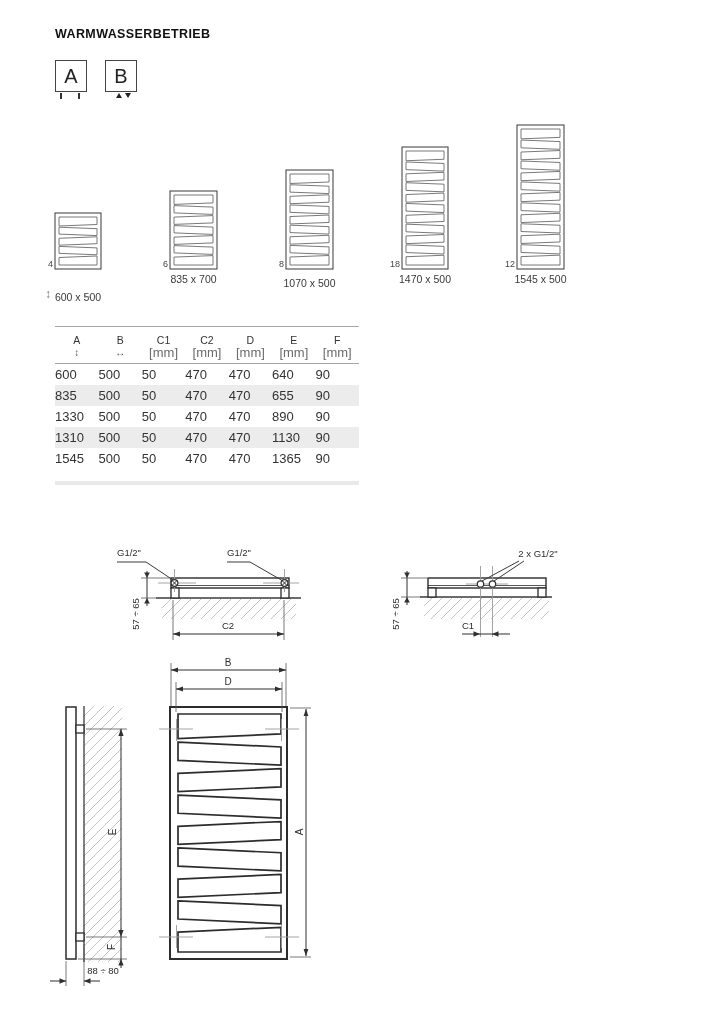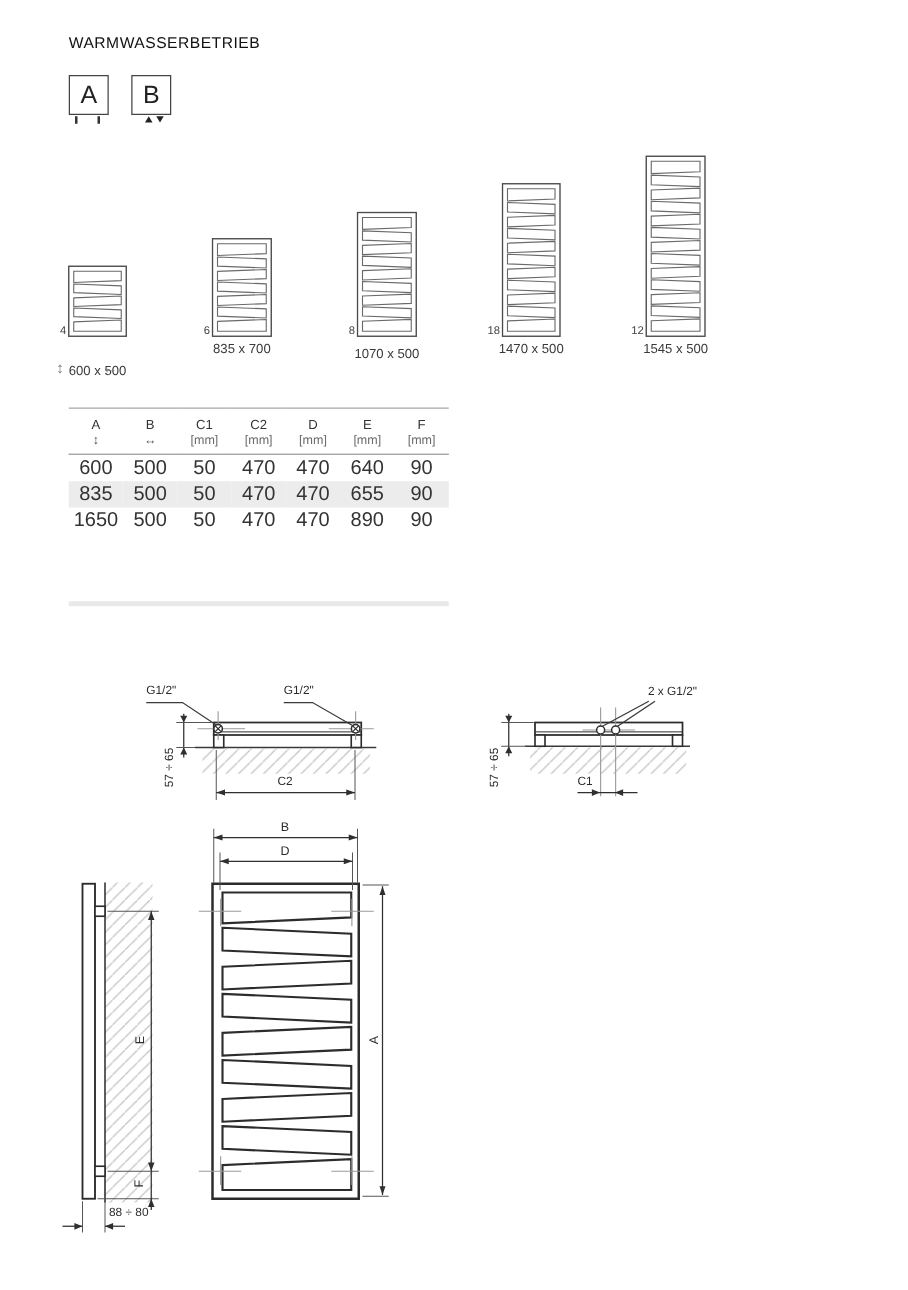--- a/index.html
+++ b/index.html
@@ -1,36 +1,36 @@
 <!DOCTYPE html>
 <html><head>
 <meta charset="utf-8">
 <style>
   html,body{margin:0;padding:0;background:#fff;}
   #page{position:relative;width:726px;height:1032px;background:#ffffff;overflow:hidden;
         font-family:"Liberation Sans",sans-serif;color:#333;}
   .abs{position:absolute;}
-  #title{left:55px;top:27px;font-size:12.5px;font-weight:normal;color:#111;letter-spacing:.4px;}
+  #title{left:55px;top:27px;font-size:12.5px;font-weight:bold;color:#111;letter-spacing:.4px;}
   .variant-box{width:30px;height:30px;border:1.6px solid #444;display:flex;align-items:center;
         justify-content:center;font-size:20px;color:#222;background:#fff;}
   .tick{width:2px;height:6px;background:#333;}
   .tri-up{width:0;height:0;border-left:3.5px solid transparent;border-right:3.5px solid transparent;
         border-bottom:5px solid #222;}
   .tri-down{width:0;height:0;border-left:3.5px solid transparent;border-right:3.5px solid transparent;
         border-top:5px solid #222;}
   .rad-code{font-size:9px;color:#444;text-align:right;width:12px;}
   .rad-size{font-size:10.5px;color:#3a3a3a;text-align:center;width:110px;}
   .axis-arrow{font-size:12px;color:#7d7d7d;}
   
   #dim-table{border-collapse:collapse;width:304px;table-layout:fixed;}
   #dim-table thead tr{border-top:1px solid #a6a6a6;border-bottom:1px solid #a6a6a6;}
   #dim-table th{font-weight:normal;padding:7px 0 5px 0;}
   #dim-table th .col-label{font-size:10.5px;color:#333;line-height:13px;}
-  #dim-table th .col-sub{font-size:10px;color:#6b6b6b;line-height:11px;}
-  #dim-table td{height:21px;text-align:center;font-size:16px;color:#333;padding:0;}
+  #dim-table th .col-sub{font-size:13px;color:#6b6b6b;line-height:11px;}
+  #dim-table td{height:21px;text-align:left;font-size:13px;color:#333;padding:0;}
   #dim-table tbody tr.band{background:#ececec;}
   #table-bottom-band{left:55px;top:481px;width:304px;height:4px;background:#e9e9e9;}
   .dim-label{font-size:9.5px;color:#2c2c2c;text-align:center;}
   .dim-label-rot{font-size:9.5px;color:#2c2c2c;text-align:center;transform:rotate(-90deg);}
   svg{display:block;}
 </style>
 </head>
 <body>
 
 <div id="page">
@@ -172,26 +172,44 @@
           <tr class="band">
             <td>835</td>
             <td>500</td>
             <td>50</td>
             <td>470</td>
             <td>470</td>
             <td>655</td>
             <td>90</td>
           </tr>
           <tr>
-            <td>1650</td>
+            <td>1330</td>
             <td>500</td>
             <td>50</td>
             <td>470</td>
             <td>470</td>
             <td>890</td>
+            <td>90</td>
+          </tr>
+          <tr class="band">
+            <td>1310</td>
+            <td>500</td>
+            <td>50</td>
+            <td>470</td>
+            <td>470</td>
+            <td>1130</td>
+            <td>90</td>
+          </tr>
+          <tr>
+            <td>1545</td>
+            <td>500</td>
+            <td>50</td>
+            <td>470</td>
+            <td>470</td>
+            <td>1365</td>
             <td>90</td>
           </tr>
         </tbody>
     </table>
   </div>
   <div id="table-bottom-band" class="abs"></div>
 
   <svg id="drawings-svg" class="abs" style="left:0;top:0;" width="726" height="1032" viewBox="0 0 726 1032">
     <defs>
       <pattern id="hatch" width="10" height="10" patternUnits="userSpaceOnUse">

